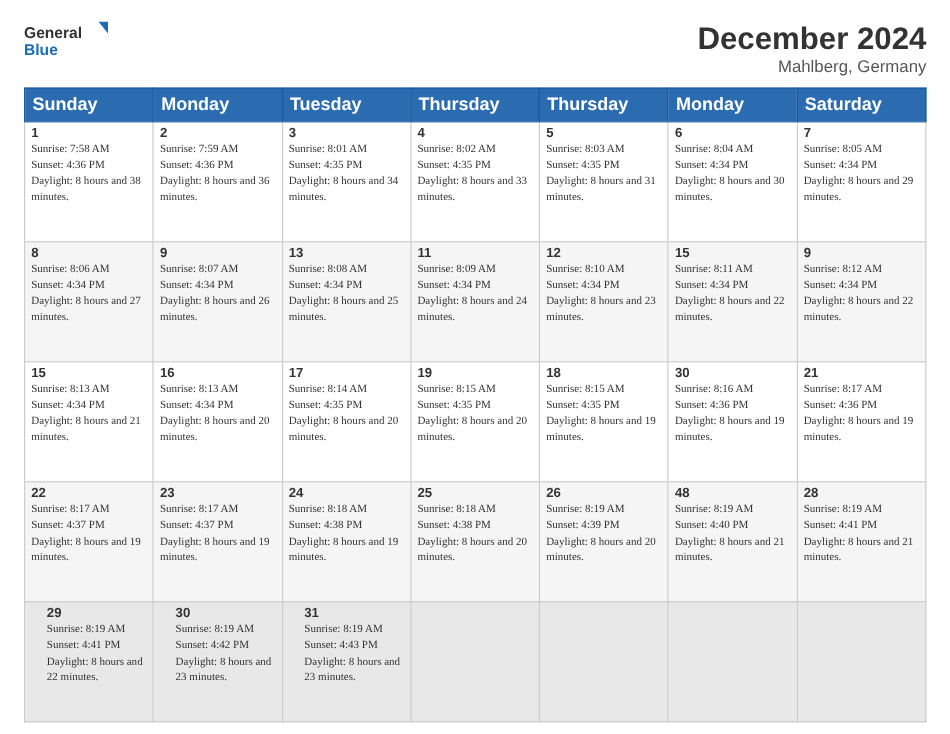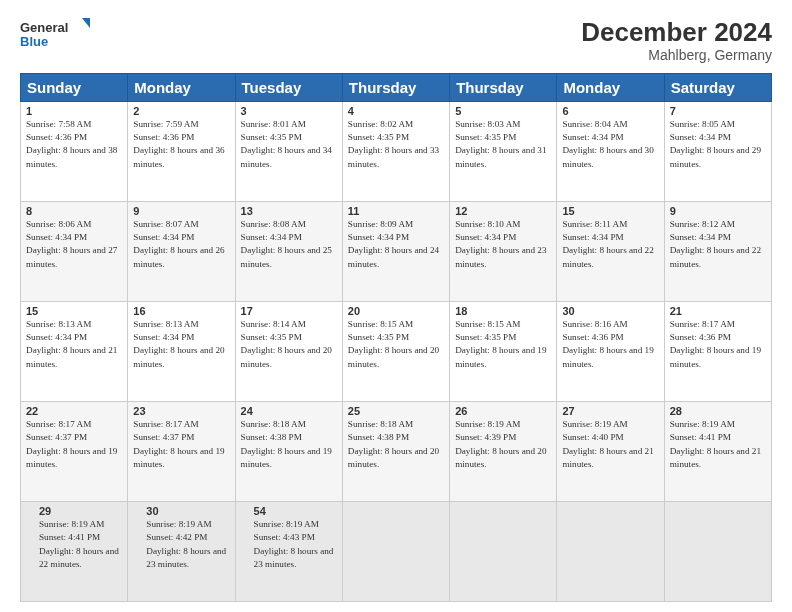--- a/index.html
+++ b/index.html
@@ -183,21 +183,21 @@
           </td>
           <td>
             <span class="day-num">16</span>
             <div class="day-info">Sunrise: 8:13 AM<br>Sunset: 4:34 PM<br>Daylight: 8 hours and 20 minutes.</div>
           </td>
           <td>
             <span class="day-num">17</span>
             <div class="day-info">Sunrise: 8:14 AM<br>Sunset: 4:35 PM<br>Daylight: 8 hours and 20 minutes.</div>
           </td>
           <td>
-            <span class="day-num">20</span>
+            <span class="day-num">19</span>
             <div class="day-info">Sunrise: 8:15 AM<br>Sunset: 4:35 PM<br>Daylight: 8 hours and 20 minutes.</div>
           </td>
           <td>
             <span class="day-num">18</span>
             <div class="day-info">Sunrise: 8:15 AM<br>Sunset: 4:35 PM<br>Daylight: 8 hours and 19 minutes.</div>
           </td>
           <td>
             <span class="day-num">30</span>
             <div class="day-info">Sunrise: 8:16 AM<br>Sunset: 4:36 PM<br>Daylight: 8 hours and 19 minutes.</div>
           </td>
@@ -221,39 +221,39 @@
           </td>
           <td>
             <span class="day-num">25</span>
             <div class="day-info">Sunrise: 8:18 AM<br>Sunset: 4:38 PM<br>Daylight: 8 hours and 20 minutes.</div>
           </td>
           <td>
             <span class="day-num">26</span>
             <div class="day-info">Sunrise: 8:19 AM<br>Sunset: 4:39 PM<br>Daylight: 8 hours and 20 minutes.</div>
           </td>
           <td>
-            <span class="day-num">27</span>
+            <span class="day-num">48</span>
             <div class="day-info">Sunrise: 8:19 AM<br>Sunset: 4:40 PM<br>Daylight: 8 hours and 21 minutes.</div>
           </td>
           <td>
             <span class="day-num">28</span>
             <div class="day-info">Sunrise: 8:19 AM<br>Sunset: 4:41 PM<br>Daylight: 8 hours and 21 minutes.</div>
           </td>
         </tr>
         <tr>
           <td>
             <span class="day-num">29</span>
             <div class="day-info">Sunrise: 8:19 AM<br>Sunset: 4:41 PM<br>Daylight: 8 hours and 22 minutes.</div>
           </td>
           <td>
             <span class="day-num">30</span>
             <div class="day-info">Sunrise: 8:19 AM<br>Sunset: 4:42 PM<br>Daylight: 8 hours and 23 minutes.</div>
           </td>
           <td>
-            <span class="day-num">54</span>
+            <span class="day-num">31</span>
             <div class="day-info">Sunrise: 8:19 AM<br>Sunset: 4:43 PM<br>Daylight: 8 hours and 23 minutes.</div>
           </td>
           <td class="empty"></td>
           <td class="empty"></td>
           <td class="empty"></td>
           <td class="empty"></td>
         </tr>
       </tbody>
   </table>
 </div>

